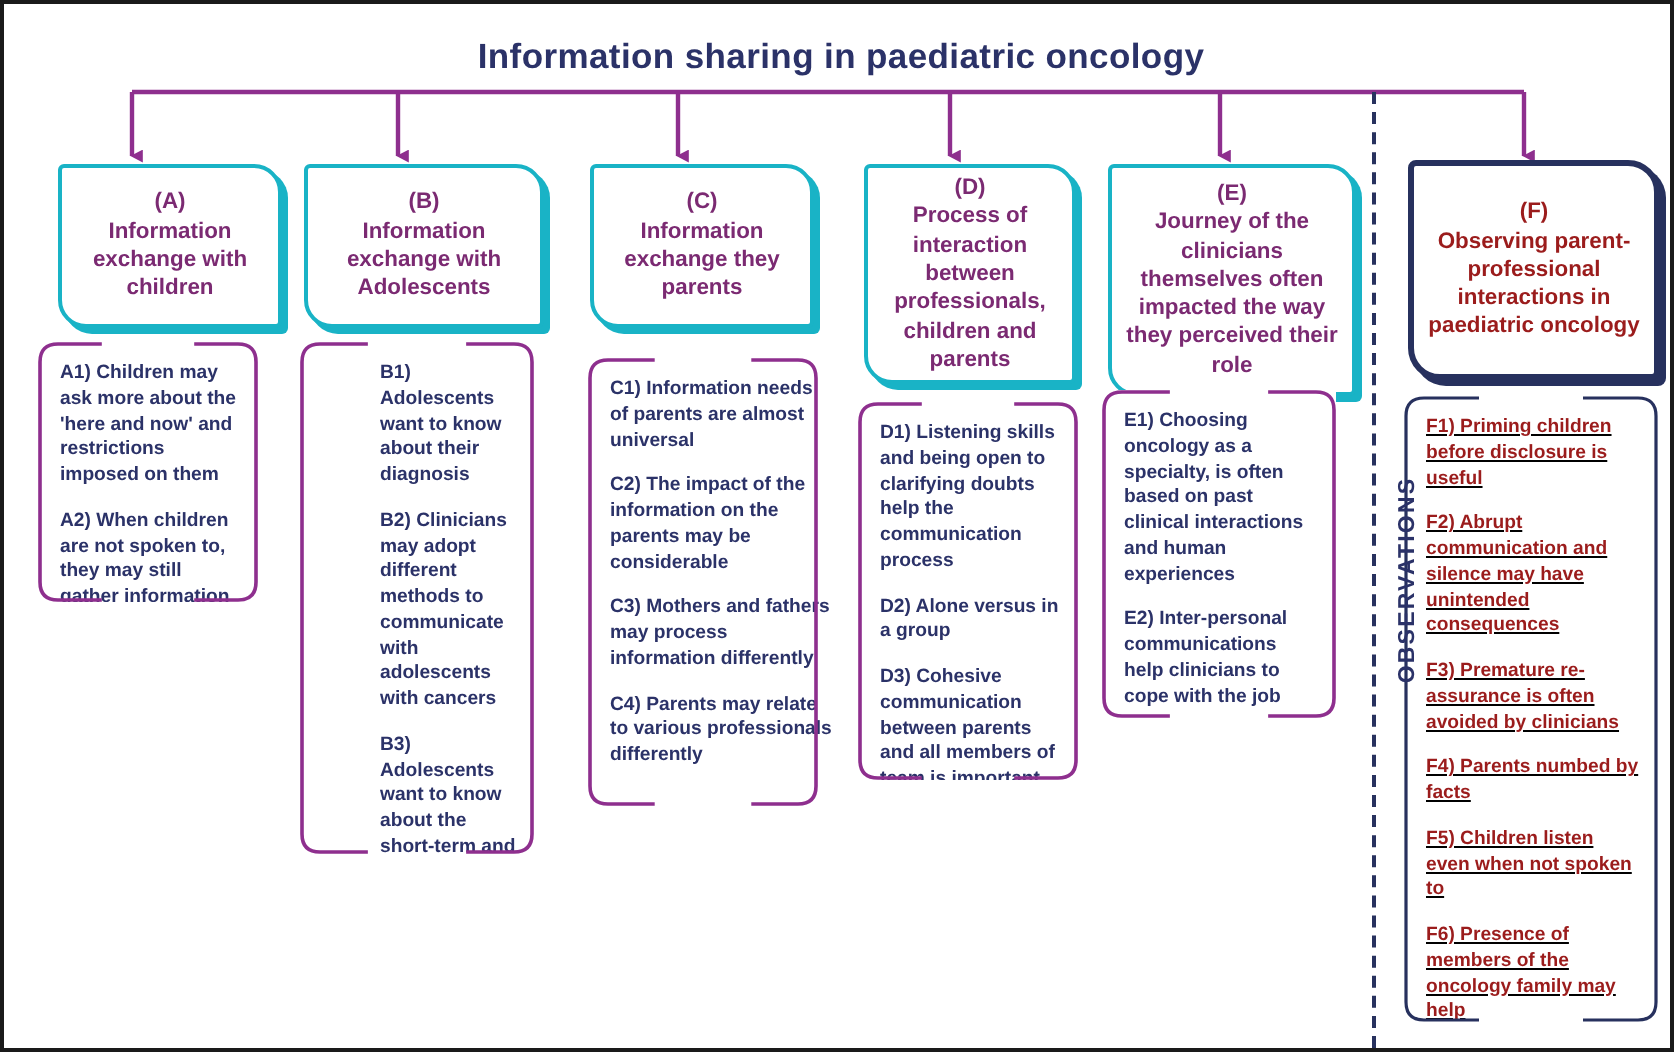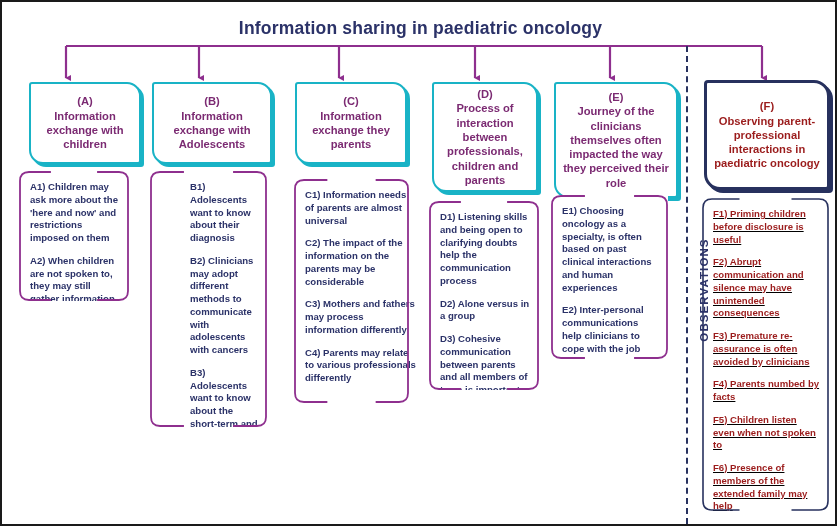--- a/index.html
+++ b/index.html
@@ -146,20 +146,20 @@
   <div class="body-box f-body" style="left: 700px; top: 196px; width: 127px; height: 313px; text-decoration: underline;">
       <svg class="bracket" viewBox="0 0 127 313" width="127" height="313">
         <path d="M37.5,1 L10,1 Q1,1 1,10 L1,303 Q1,312 10,312 L37.5,312 M89.5,312 L117,312 Q126,312 126,303 L126,10 Q126,1 117,1 L89.5,1" fill="none" stroke="#27315e" stroke-width="1.6"></path>
       </svg>
       <ul>
         <li>F1) Priming children before disclosure is useful</li>
         <li>F2) Abrupt communication and silence may have unintended consequences</li>
         <li>F3) Premature re-assurance is often avoided by clinicians</li>
         <li>F4) Parents numbed by facts</li>
         <li>F5) Children listen even when not spoken to</li>
-        <li>F6) Presence of members of the extended family may help</li>
+        <li>F6) Presence of members of the oncology family may help</li>
       </ul>
     </div>
 
   <div id="divider"></div>
   <div id="obs-label">OBSERVATIONS</div>
 
 </div>
 
 </body></html>

